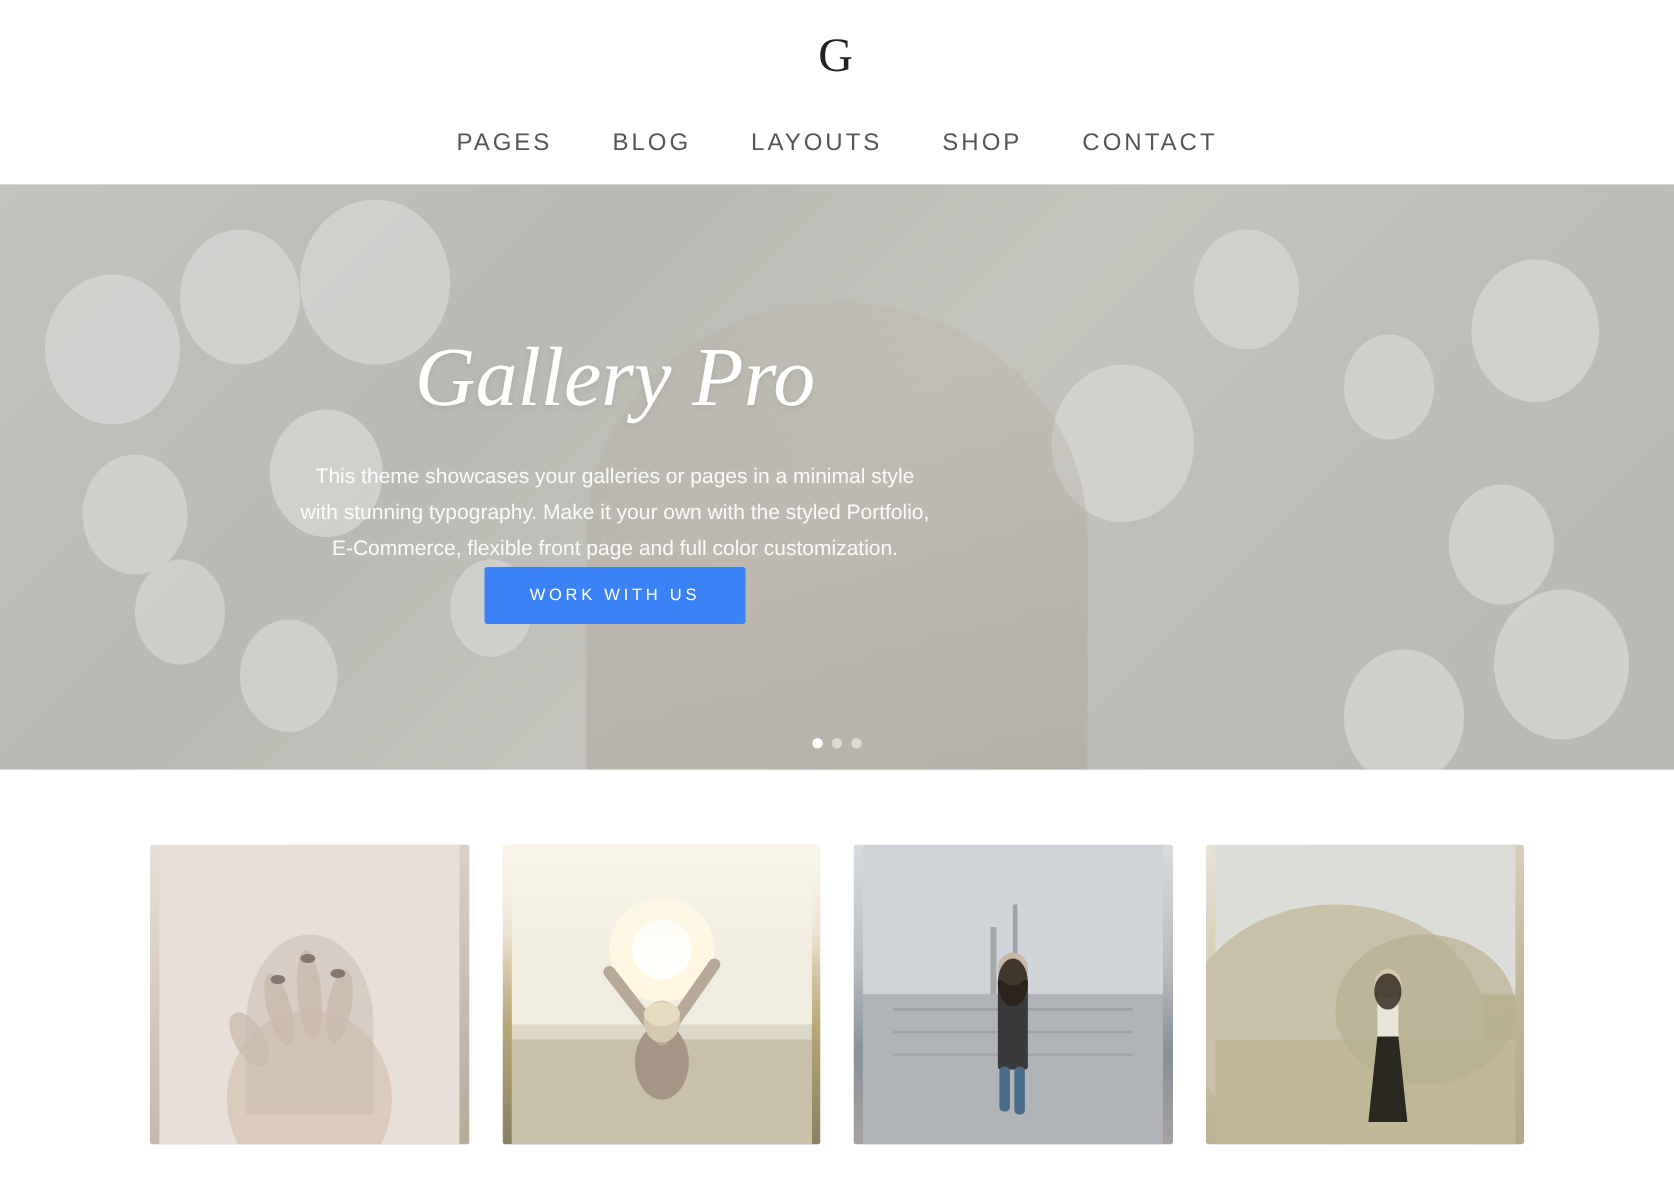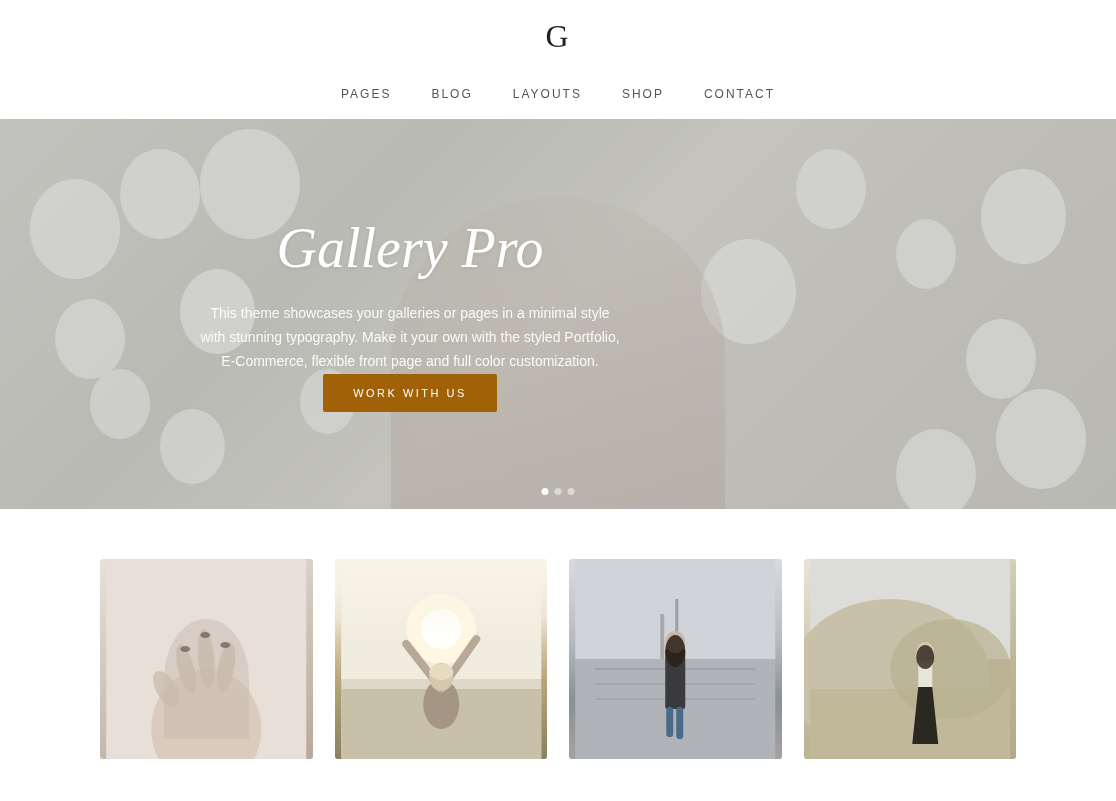--- a/index.html
+++ b/index.html
@@ -21,21 +21,21 @@
       color: #222;
       margin-bottom: 18px;
     }
     .nav {
       display: flex;
       gap: 40px;
       padding: 14px 0 18px 0;
     }
     .nav-item {
       font-family: Arial, sans-serif;
-      font-size: 12px;
+      font-size: 16px;
       letter-spacing: 2px;
       text-transform: uppercase;
       color: #555;
       cursor: pointer;
       text-decoration: none;
     }
 
     
     .hero {
       position: relative;
@@ -68,21 +68,21 @@
       text-shadow: 0 1px 4px rgba(0,0,0,0.08);
     }
     .hero-subtitle {
       font-family: Arial, sans-serif;
       font-size: 14px;
       color: rgba(255,255,255,0.92);
       line-height: 1.7;
       max-width: 420px;
     }
     .hero-btn {
-      background: #a16207;
+      background: #3b82f6;
       color: #fff;
       border: none;
       padding: 13px 30px;
       font-family: Arial, sans-serif;
       font-size: 11px;
       letter-spacing: 2.5px;
       text-transform: uppercase;
       cursor: pointer;
       border-radius: 2px;
     }

